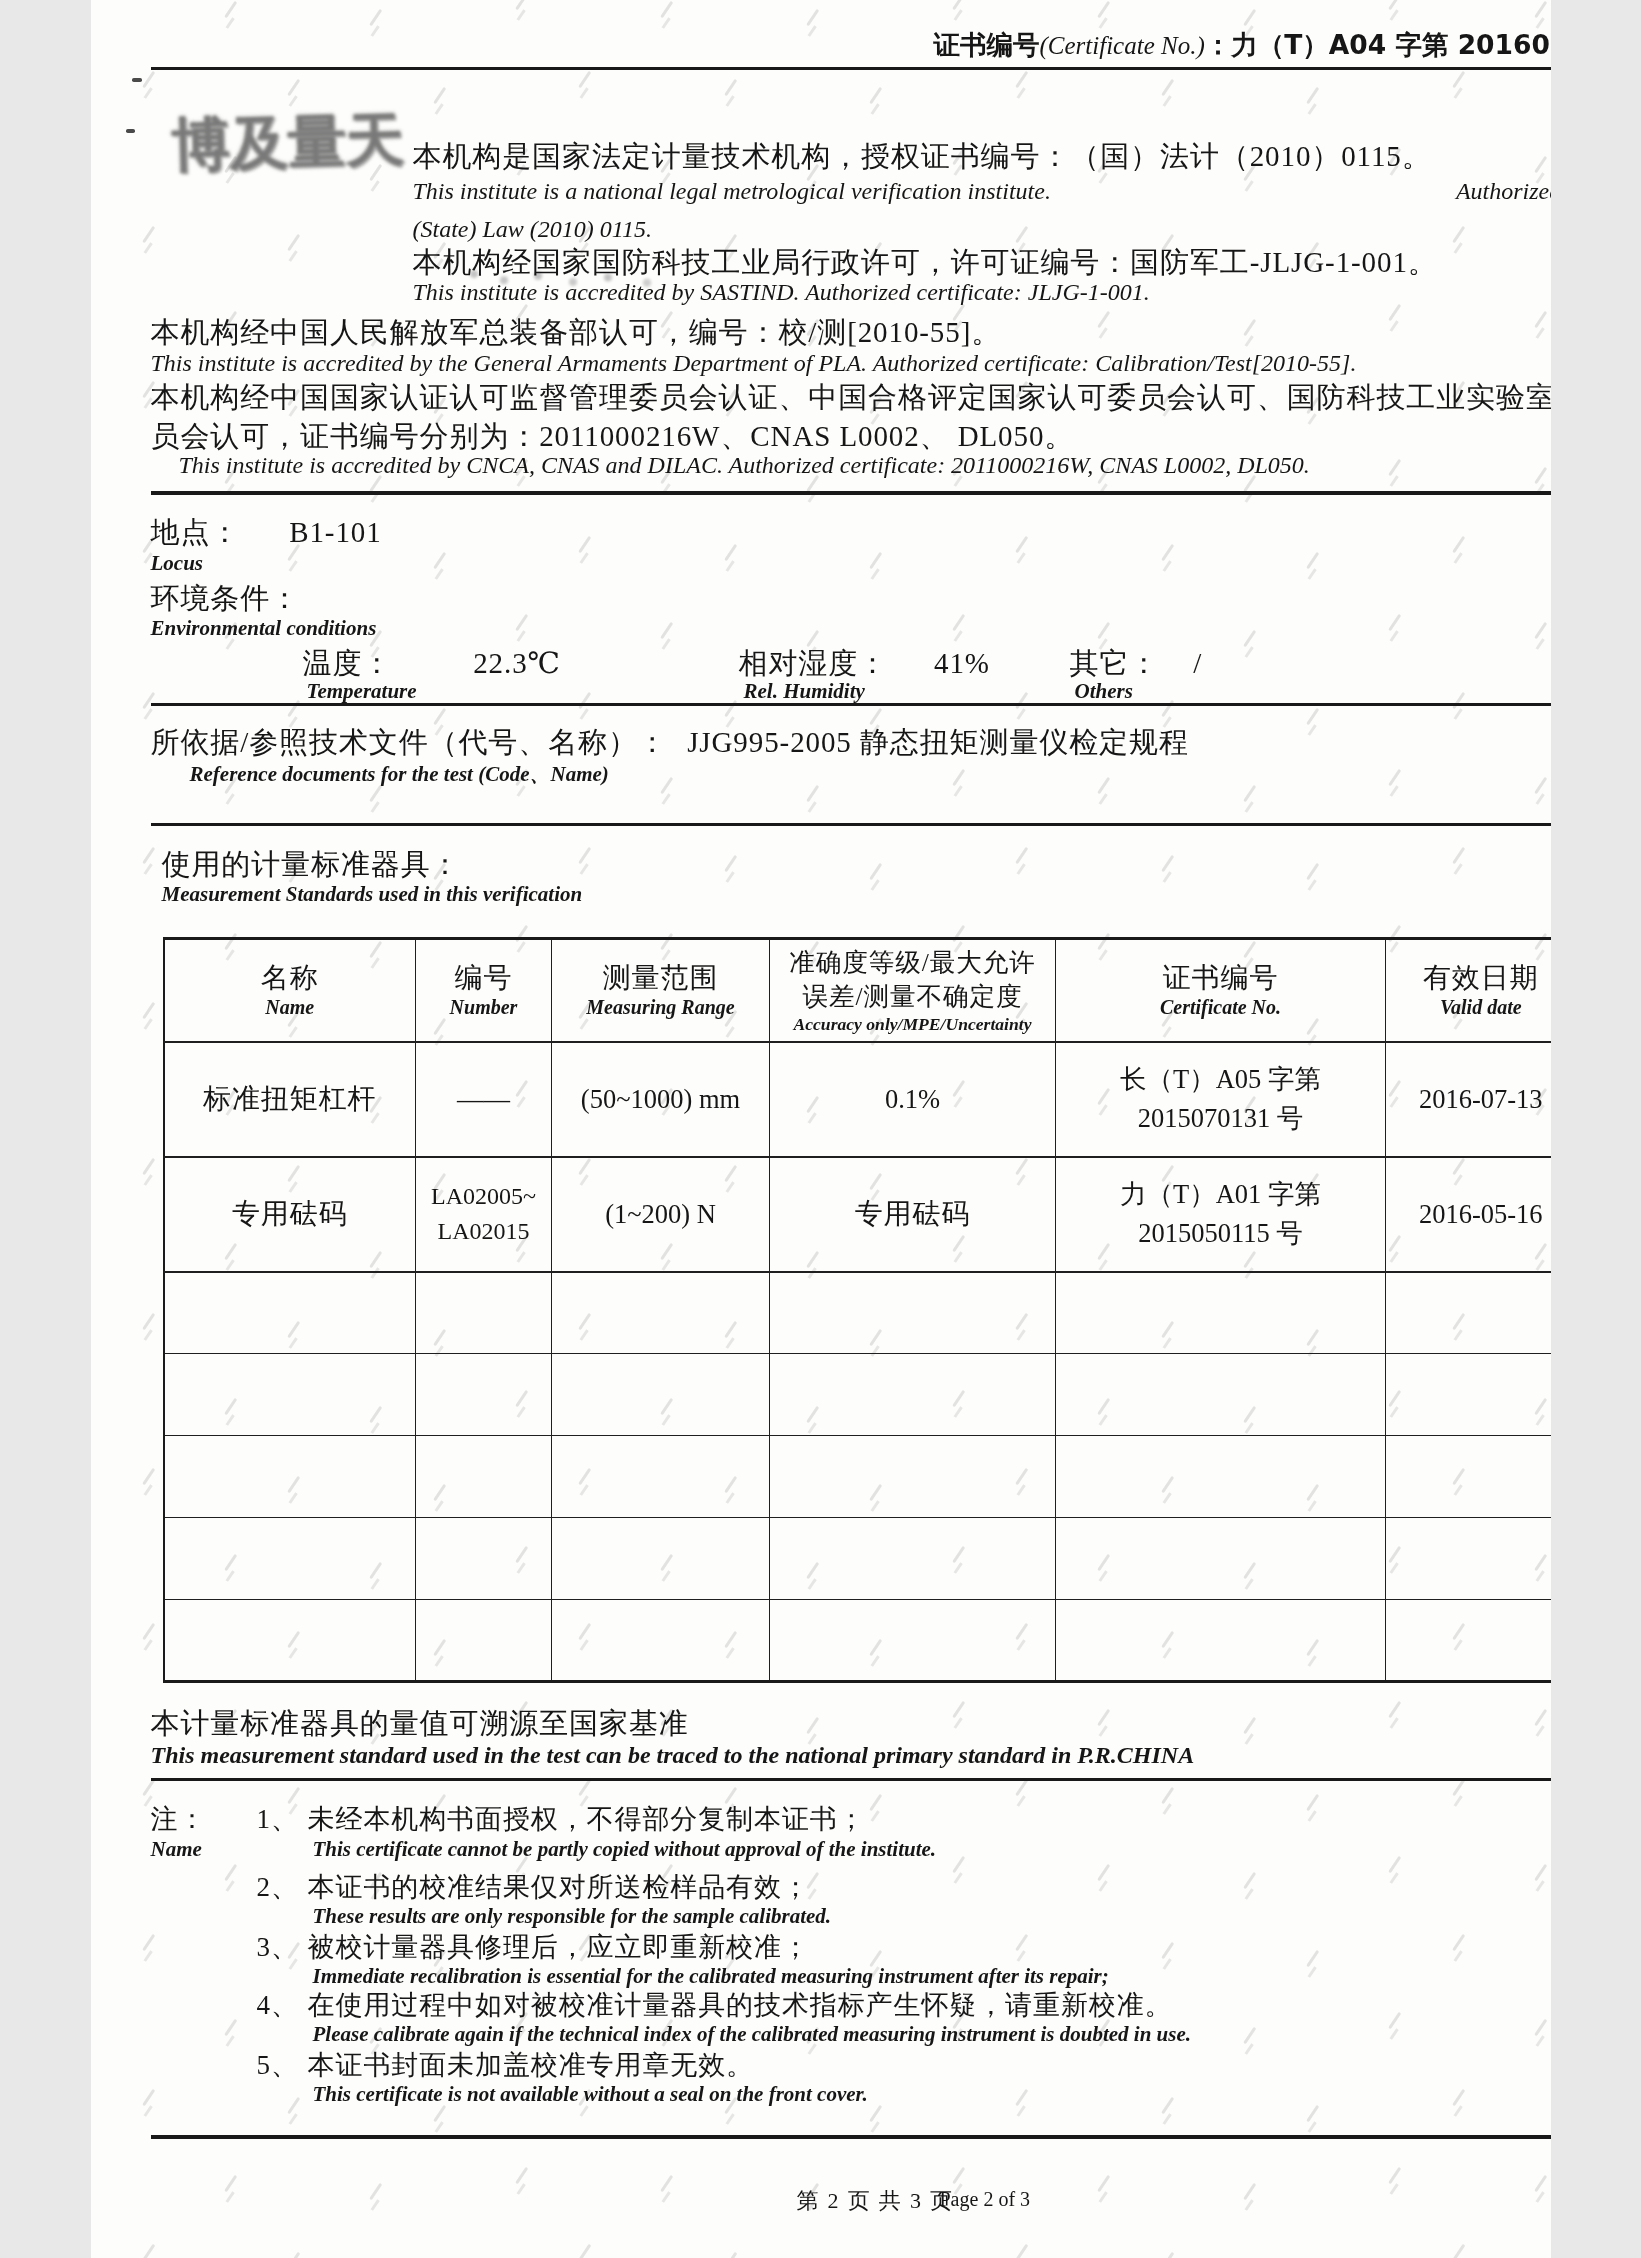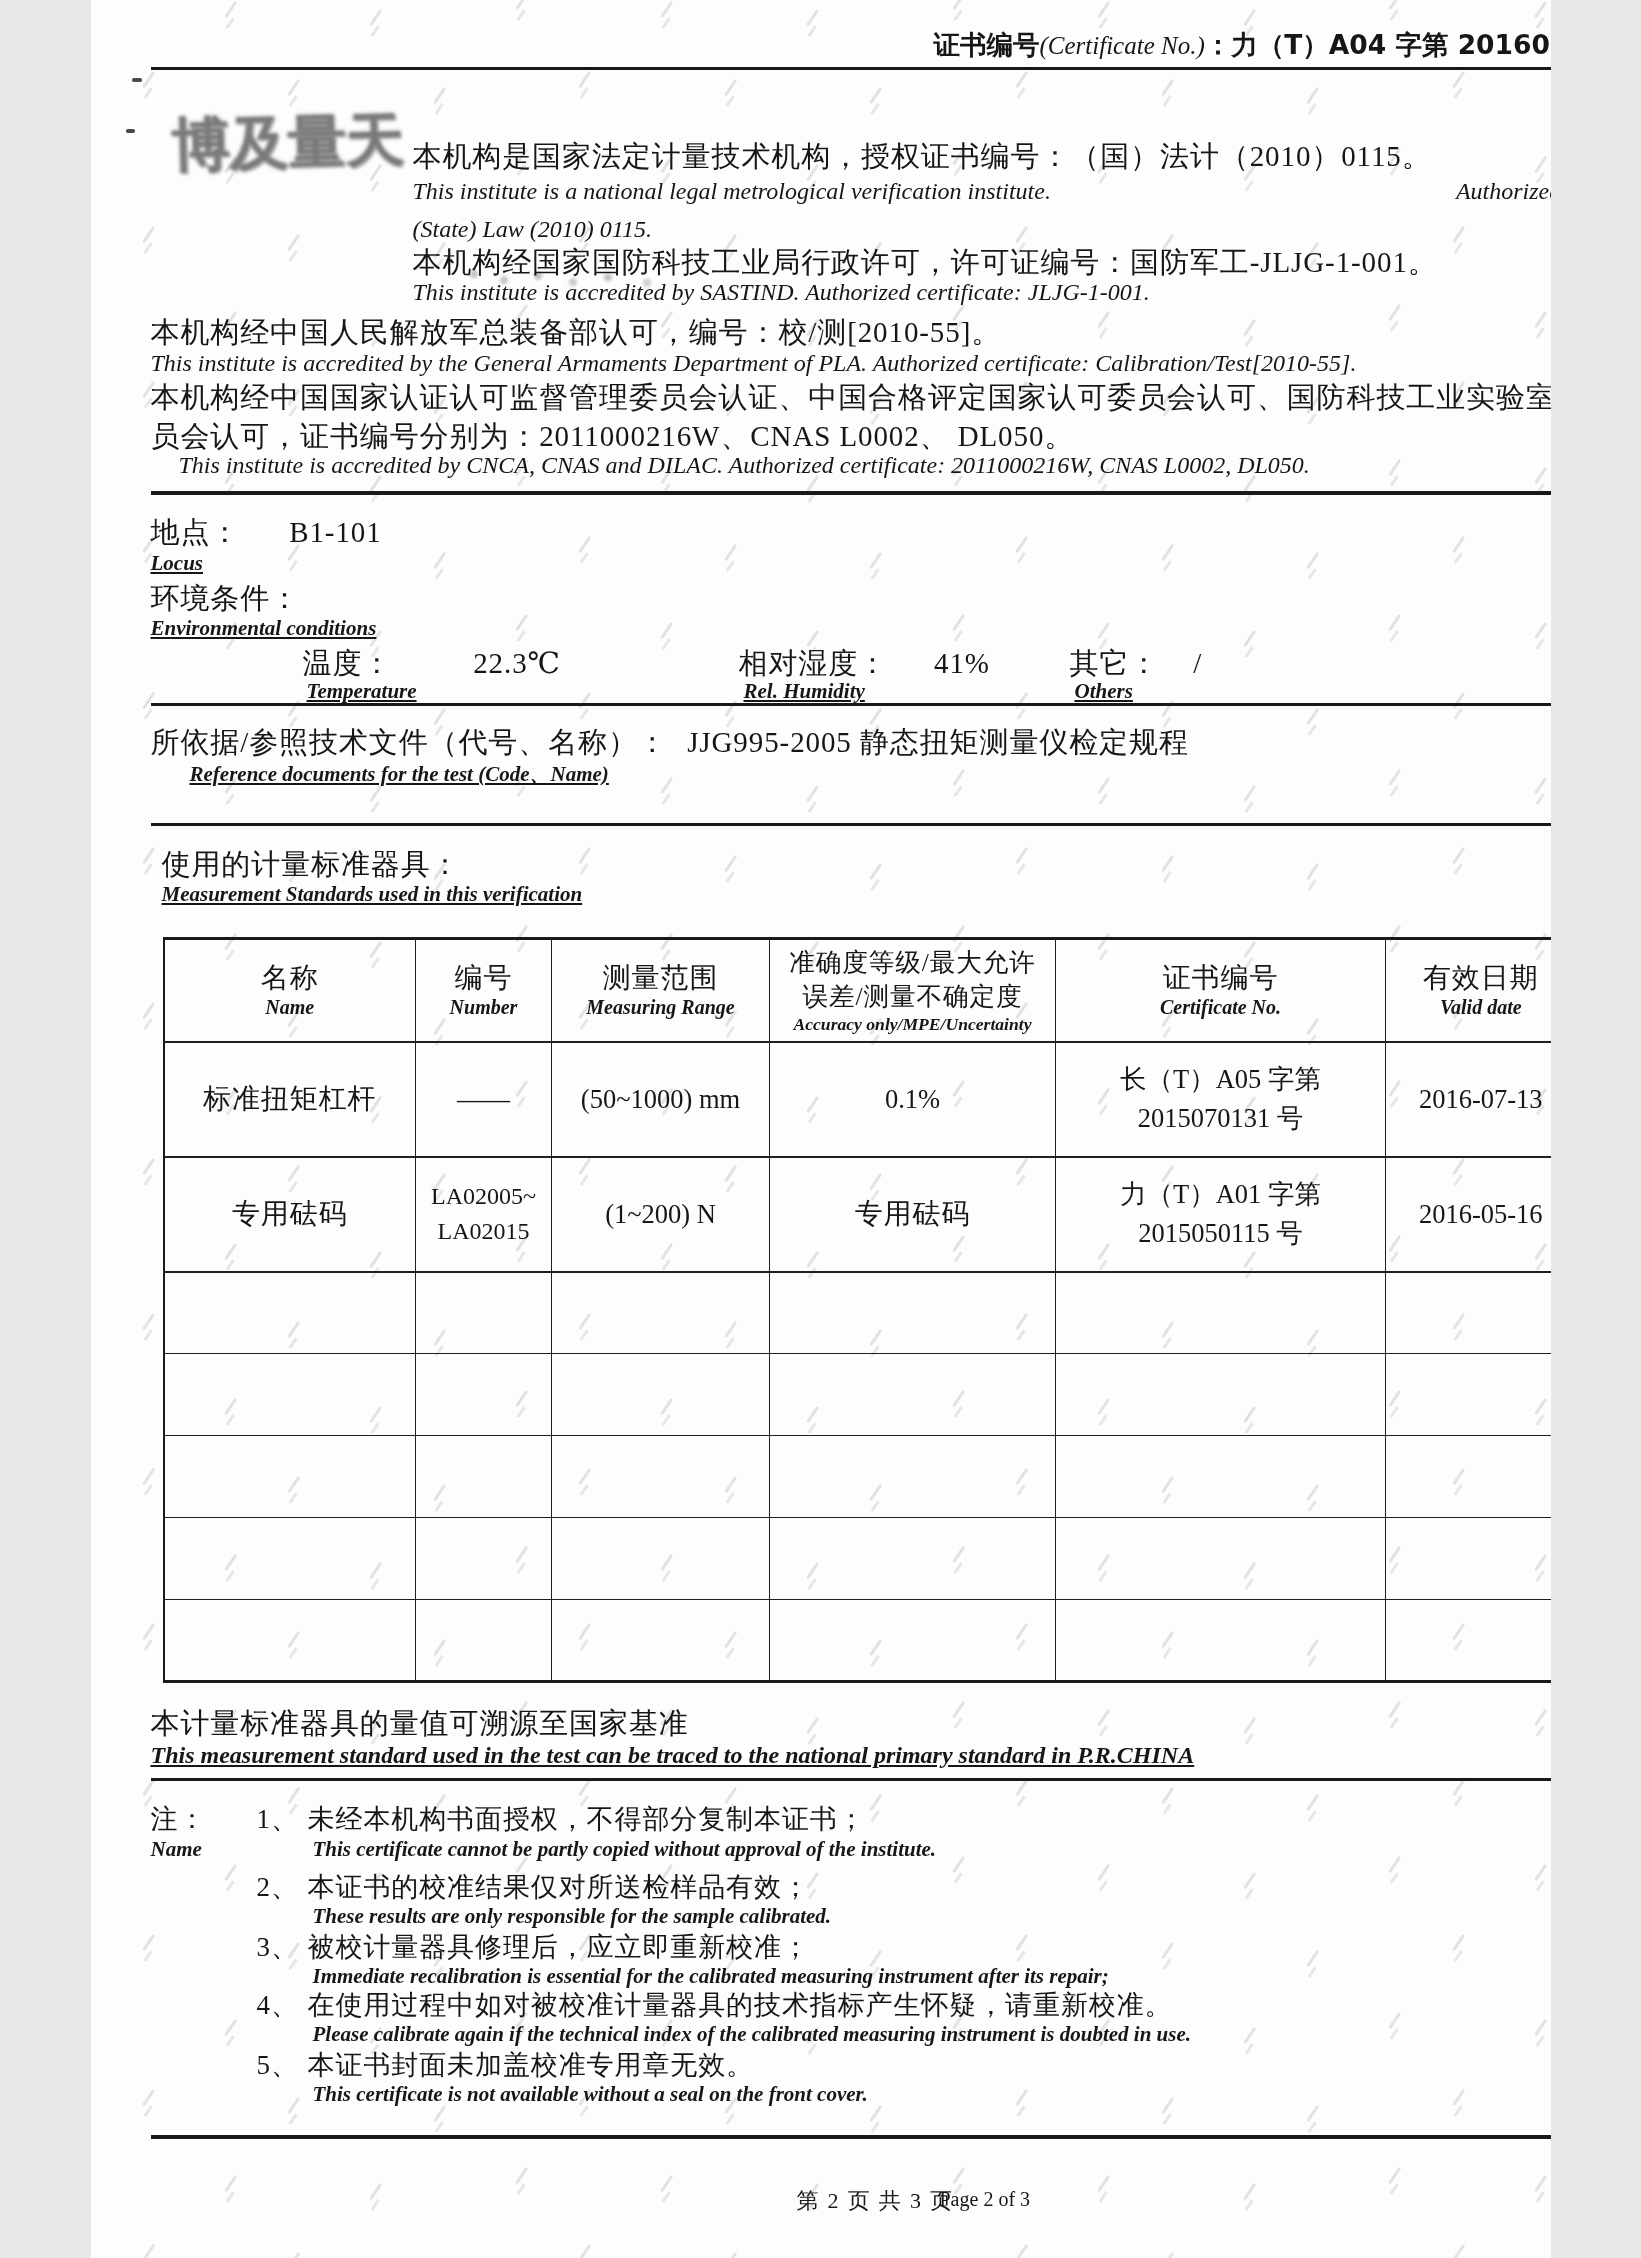--- a/index.html
+++ b/index.html
@@ -5,21 +5,21 @@
   html,body{margin:0;padding:0;background:#e8e8e8;}
   .page{
     position:relative;width:1460px;height:2258px;margin:0 auto;
     background:#fdfdfb;color:#161616;overflow:hidden;
     font-family:"Liberation Serif","DejaVu Serif",serif;
   }
   .abs{position:absolute;}
   .cn{font-size:29px;letter-spacing:0.9px;white-space:nowrap;}
   .cn-wrap{font-size:29px;letter-spacing:0.9px;line-height:39px;}
   .en{font-style:italic;font-size:24px;white-space:nowrap;}
-  .en-sm{font-style:italic;font-weight:bold;font-size:21px;white-space:nowrap;text-decoration:underline;}
+  .en-sm{font-style:italic;font-weight:bold;font-size:21px;white-space:nowrap;}
   .rule{position:absolute;left:60px;width:1522px;background:#191919;}
   
   .wm{position:absolute;width:19.4px;height:2.6px;background:#c9c9c9;opacity:.5;
       transform:rotate(-56deg);border-radius:1.8px;}
   .wm::after{content:"";position:absolute;left:-8px;top:7px;width:11.5px;height:2.6px;
       background:#d0d0d0;}
   .content{position:relative;z-index:2;}
   
   .header{position:absolute;top:26.5px;left:843px;width:741px;white-space:nowrap;}
   .h-cn{font-weight:bold;font-size:26.5px;font-family:"DejaVu Sans","Liberation Sans",sans-serif;}

